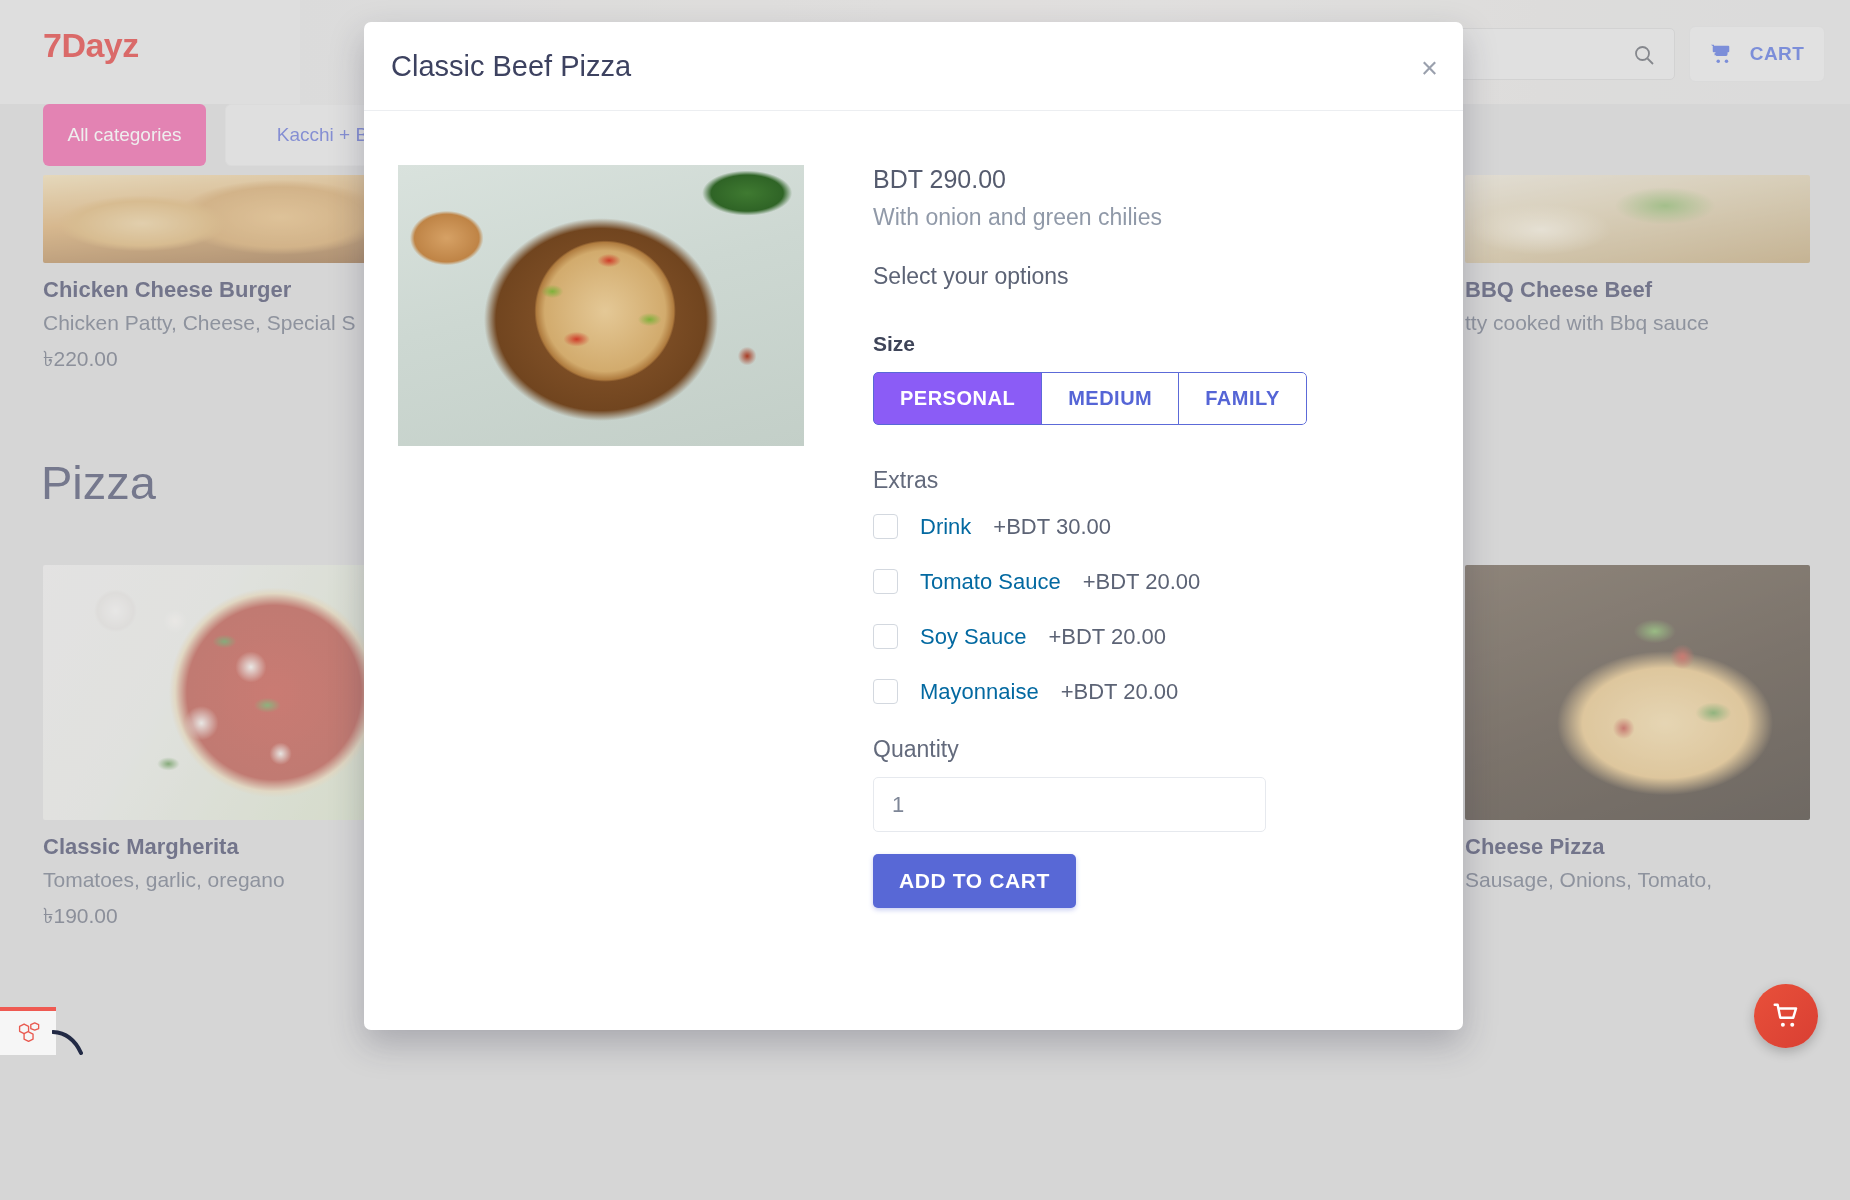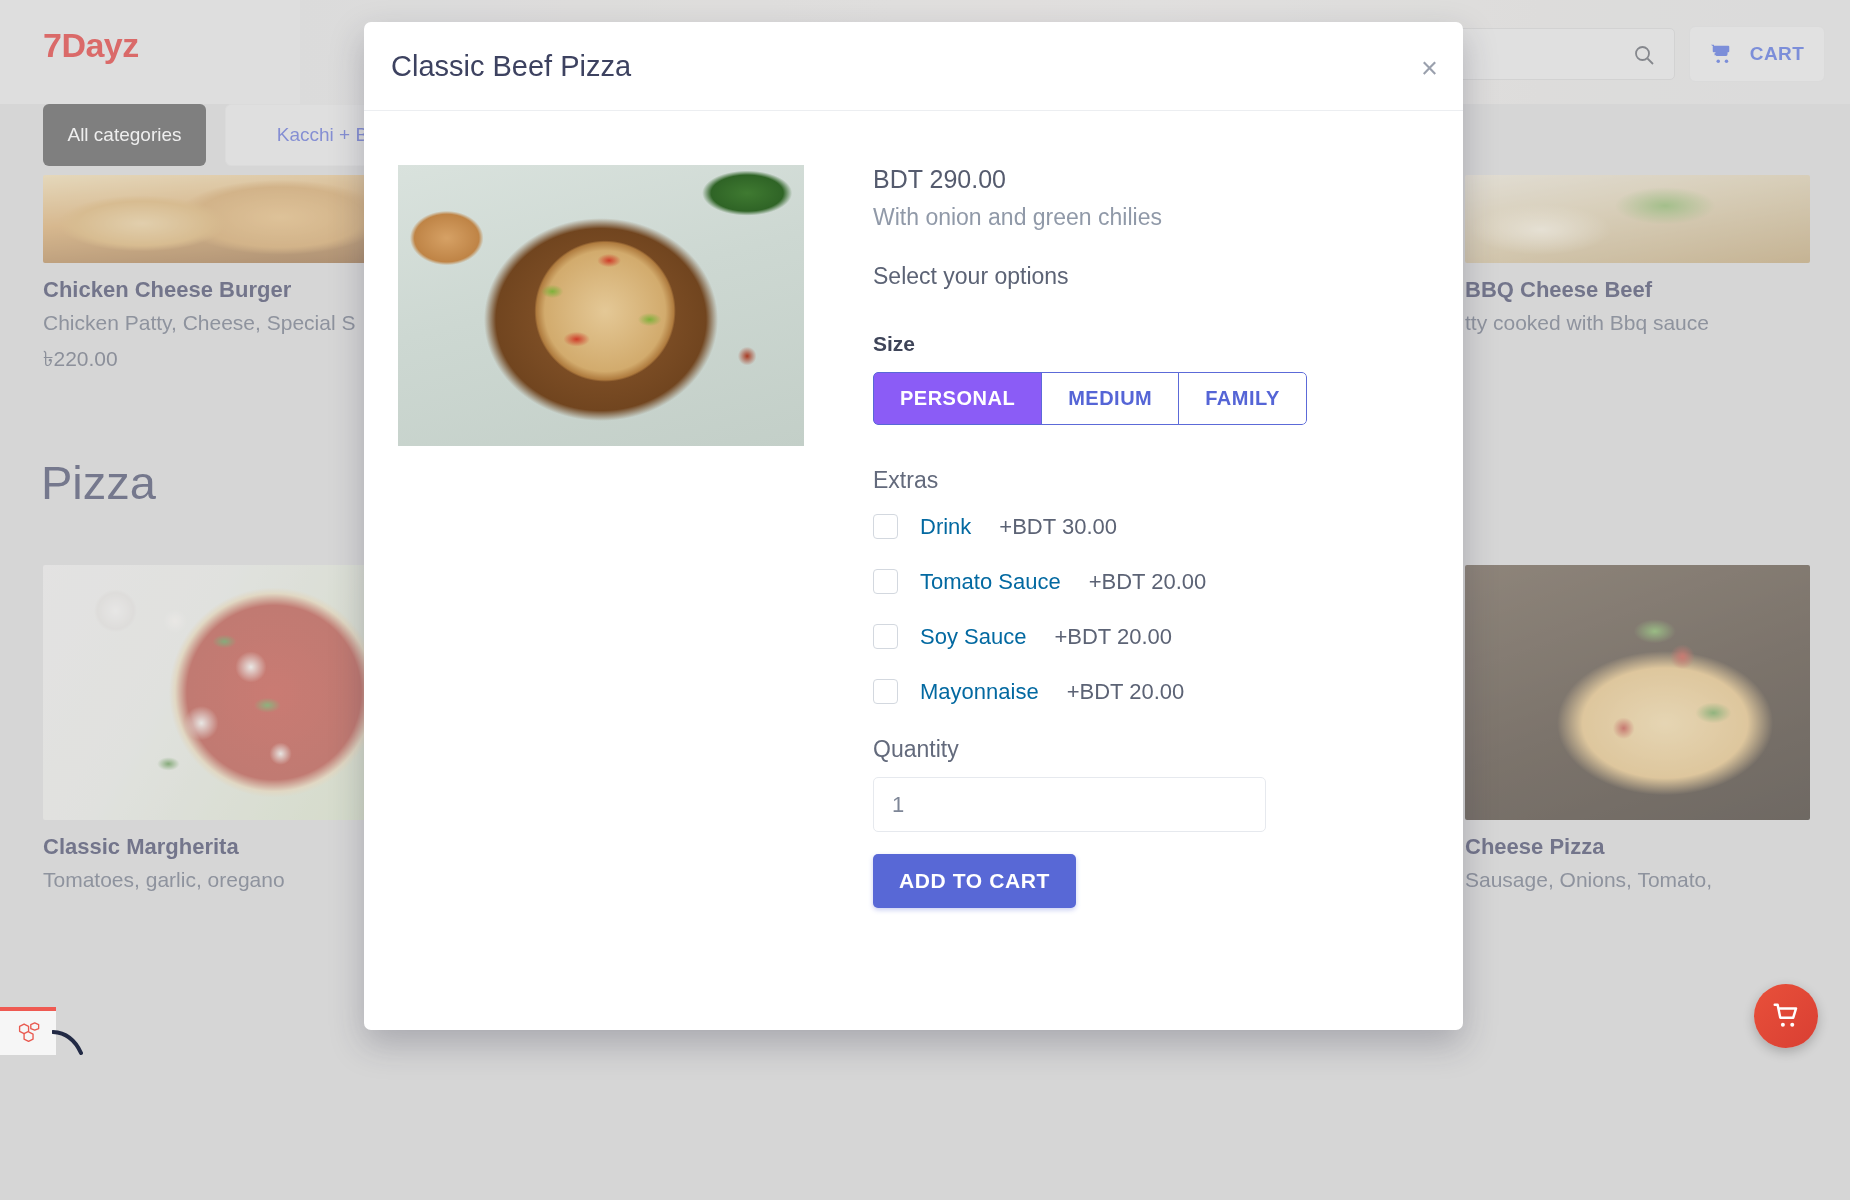--- a/index.html
+++ b/index.html
@@ -56,21 +56,21 @@
 
   
   .cat-bar {
     position: absolute; top: 104px; left: 0; right: 0; height: 62px;
   }
   .cat-pill {
     position: absolute; top: 0; height: 62px;
     display: flex; align-items: center; justify-content: center;
     border-radius: 6px; font-size: 19px;
   }
-  .cat-pill.active { left: 43px; width: 163px; background: #404040; color: #fff; }
+  .cat-pill.active { left: 43px; width: 163px; background: #ec4899; color: #fff; }
   .cat-pill.idle {
     left: 225px; width: 215px; background: #e6e6e6;
     color: #4a5bd0; border: 1px solid #dedede;
   }
 
   
   .prod-card { position: absolute; }
   .prod-img { width: 100%; border-radius: 2px; }
   .prod-title {
     margin-top: 14px; font-size: 22px; font-weight: bold; color: #2b2f55;
@@ -199,21 +199,21 @@
 
   .extras-list { margin-top: 16px; }
   .extra-row {
     display: flex; align-items: center; height: 33px; margin-bottom: 22px;
   }
   .checkbox {
     width: 25px; height: 25px; border: 1px solid #d3d8df;
     border-radius: 4px; background: #fff; flex: none; cursor: pointer;
   }
   .extra-name { margin-left: 22px; font-size: 22px; color: #0369a1; }
-  .extra-price { margin-left: 28px; font-size: 22px; color: #5c6375; }
+  .extra-price { margin-left: 22px; font-size: 22px; color: #5c6375; }
 
   .qty-input {
     margin-top: 14px; width: 393px; height: 55px;
     border: 1px solid #e6e9ee; border-radius: 5px;
     background: #fff; padding: 0 18px;
     font-size: 22px; color: #7e8697;
     font-family: "Liberation Sans", sans-serif;
   }
   .add-cart-btn {
     margin-top: 22px; height: 54px; padding: 0 26px;
@@ -295,20 +295,21 @@
       <div class="prod-title">BBQ Cheese Beef</div>
       <div class="prod-desc">tty cooked with Bbq sauce</div>
     </div>
 
     <div class="section-title" style="left:41px; top:455px;">Pizza</div>
 
     <div class="prod-card" style="left:43px; top:565px; width:330px;">
       <div class="prod-img img-margherita"></div>
       <div class="prod-title">Classic Margherita</div>
       <div class="prod-desc">Tomatoes, garlic, oregano</div>
+      <div class="prod-price">৳190.00</div>
     </div>
 
     <div class="prod-card" style="left:1465px; top:565px; width:345px;">
       <div class="prod-img img-cheesepizza"></div>
       <div class="prod-title">Cheese Pizza</div>
       <div class="prod-desc">Sausage, Onions, Tomato,</div>
     </div>
 
     <div class="dim"></div>
   </div>

